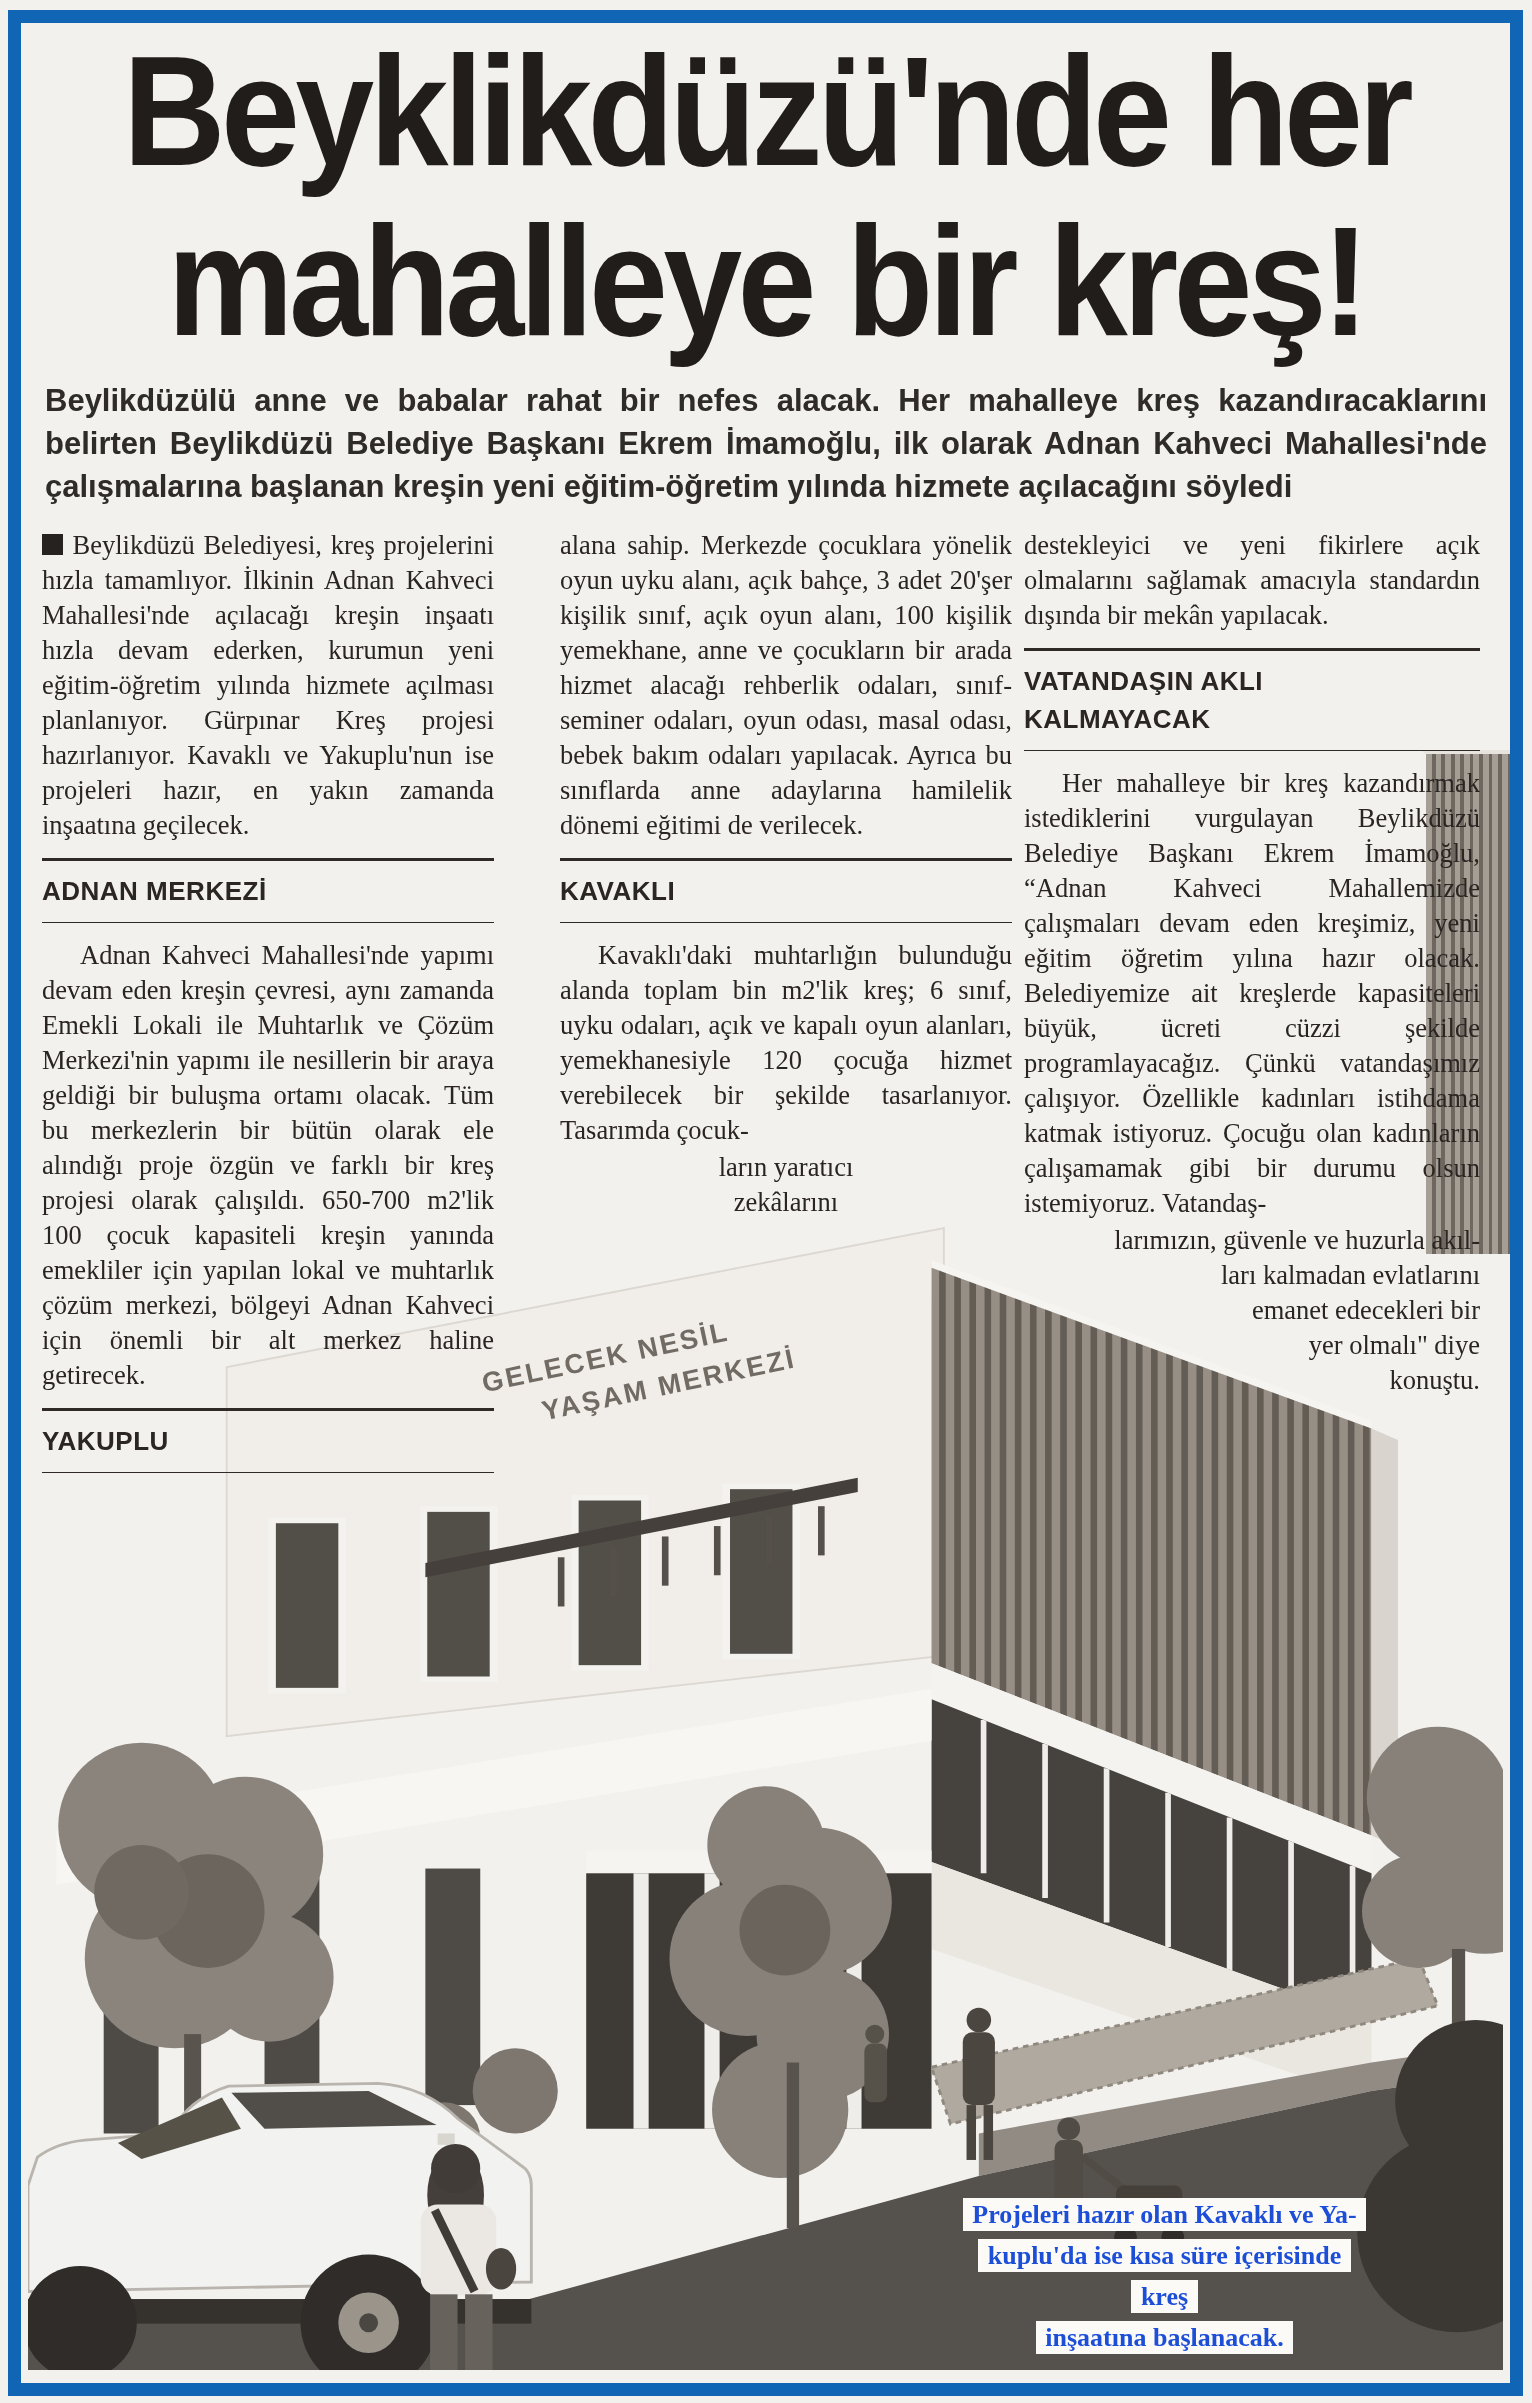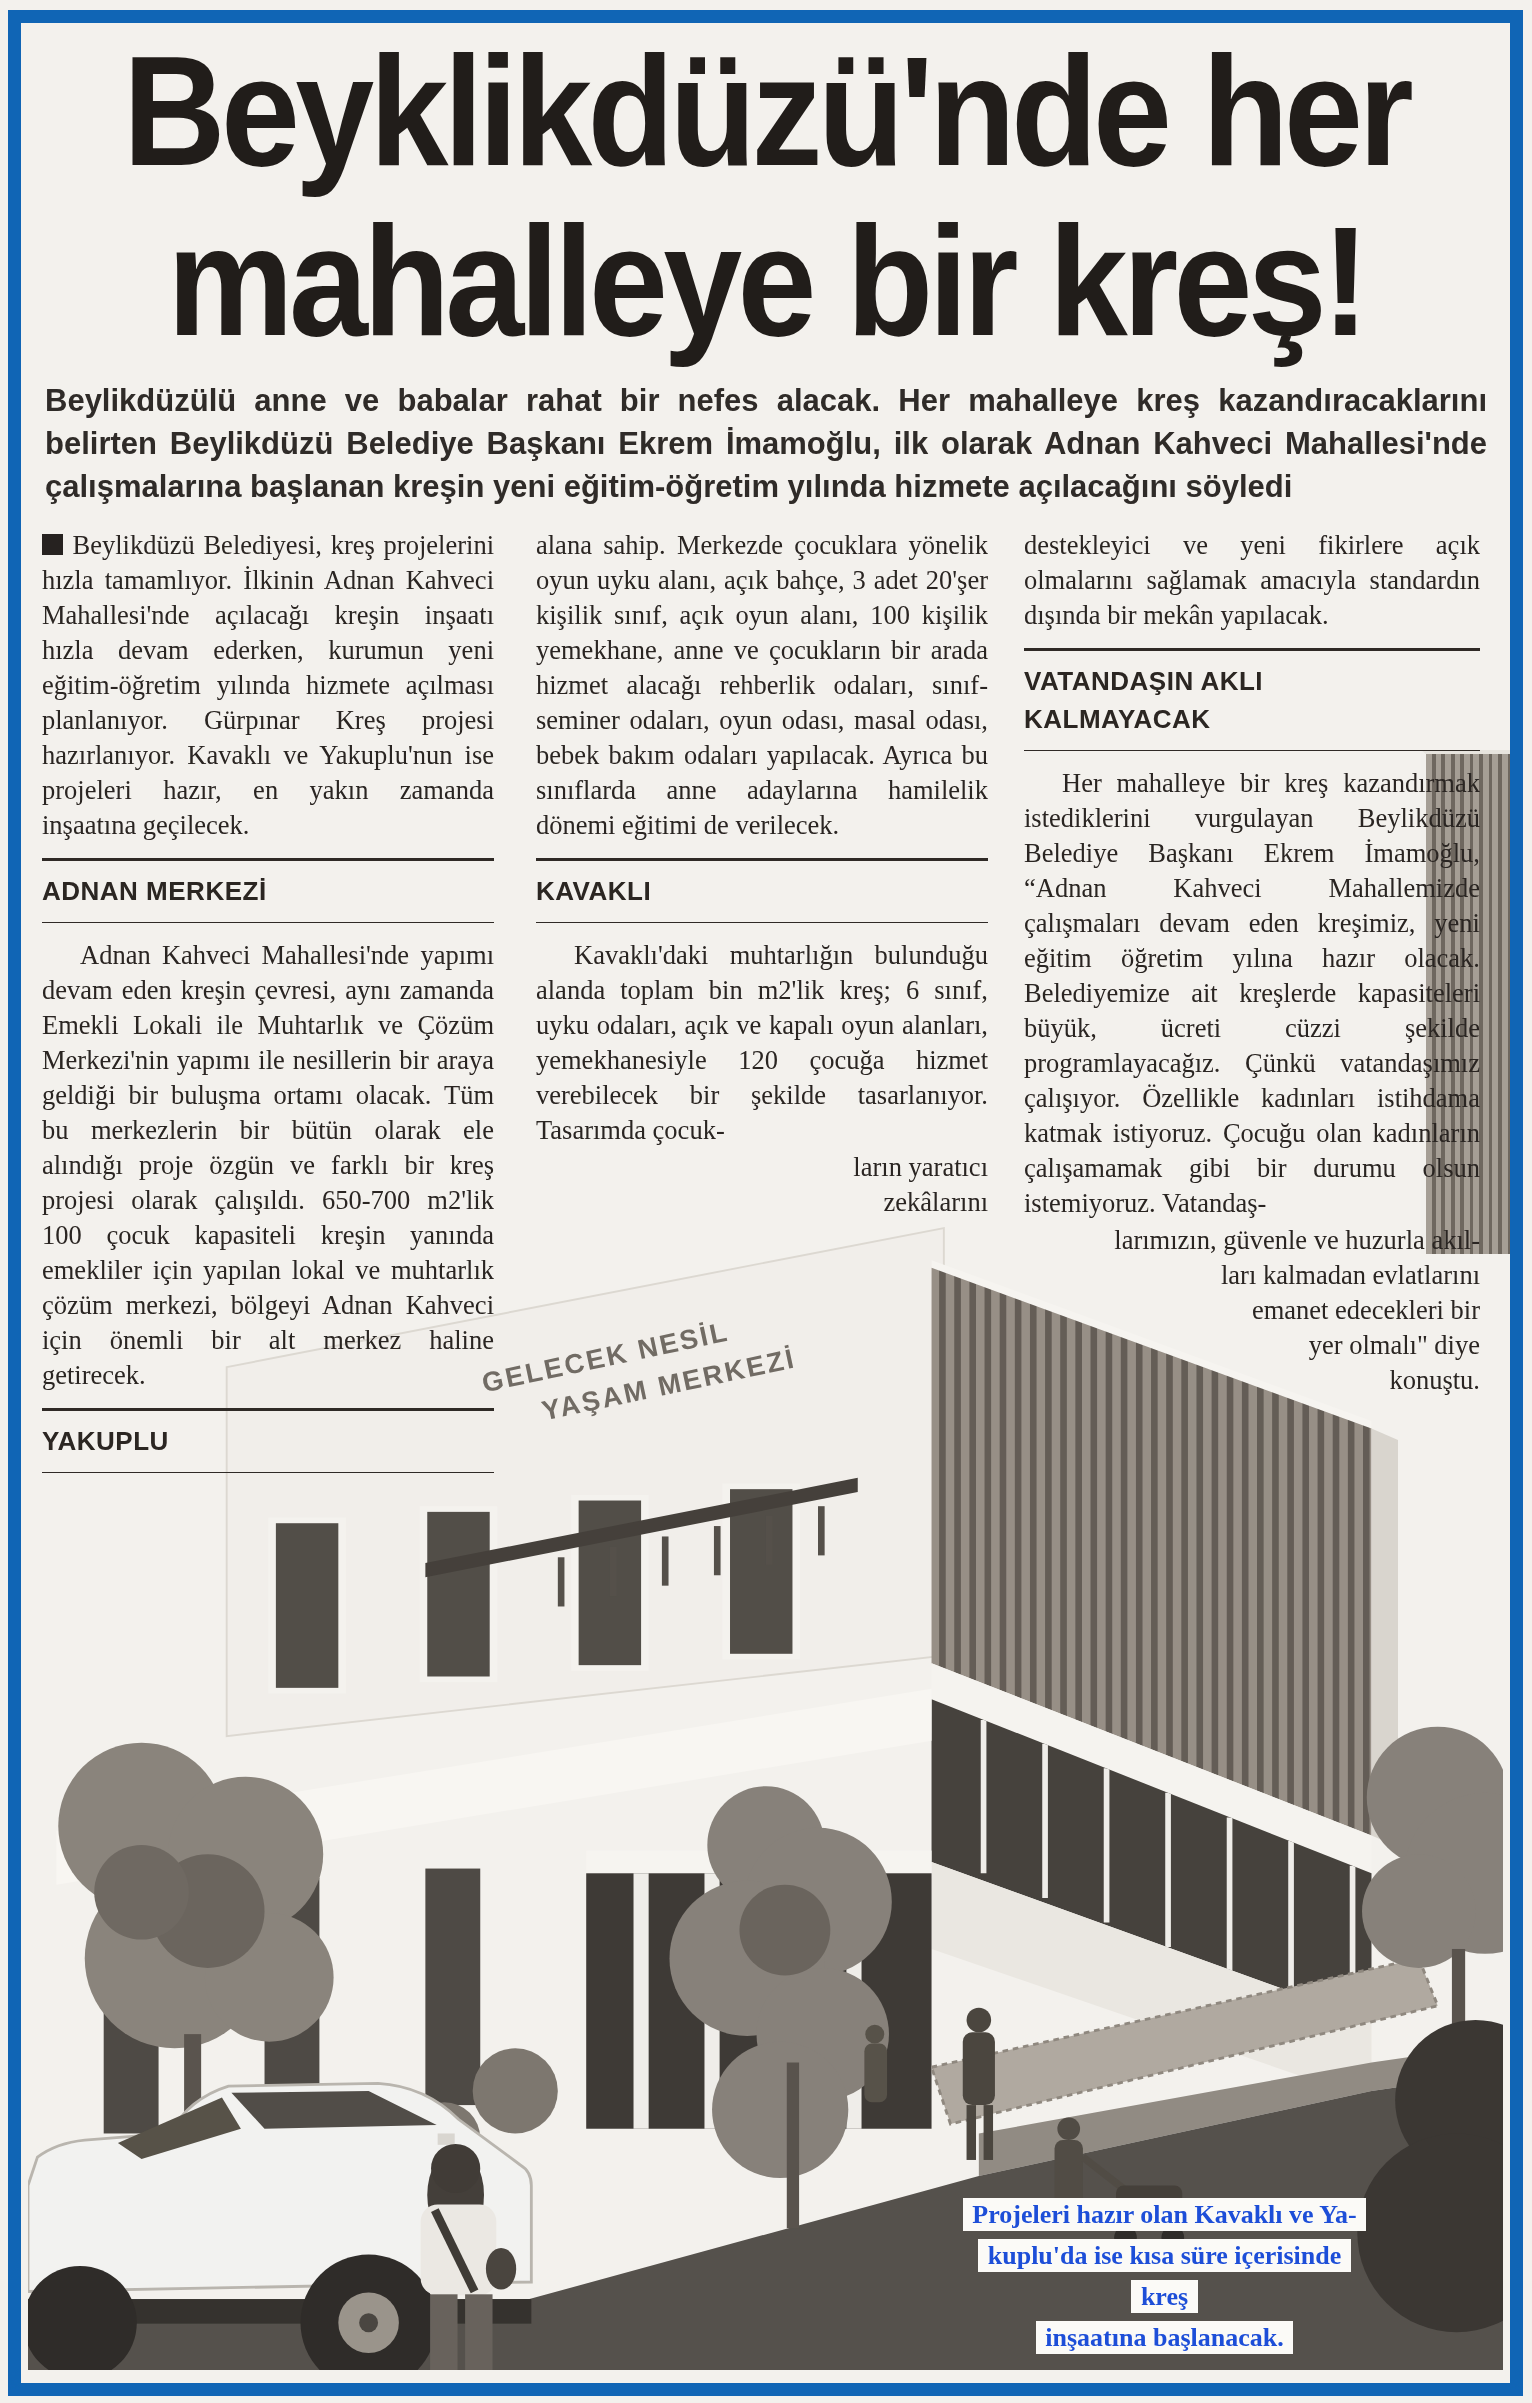--- a/index.html
+++ b/index.html
@@ -37,21 +37,21 @@
   .bullet{
     display:inline-block;width:21px;height:21px;background:#262220;
     margin-right:9.5px;vertical-align:-0.9px;
   }
   .sec-head{
     font-family:"Liberation Sans",sans-serif;font-weight:700;
     font-size:26px;line-height:38px;letter-spacing:0.5px;color:#2b2622;
     border-top:3.8px solid #2f2a26;border-bottom:1.9px solid #2f2a26;
     padding:11.4px 0 11.4px 0;margin:15px 0 15px 0;text-align:left;
   }
-  .tail-left{white-space:pre-line;text-align:right;}
+  .tail-left{white-space:pre-line;text-align:center;}
   .tail-right{
     white-space:pre-line;text-align:right;
     width:377px;margin-left:79px;margin-top:1px;
   }
   
   .photo-svg{position:absolute;left:28px;top:1211px;z-index:1;}
   .right-louver-strip{
     position:absolute;left:1421px;top:750px;width:85px;height:500px;z-index:1;
     background:repeating-linear-gradient(to right,#a59e95 0 5.7px,#6e675f 5.7px 9.5px);
     border-left:5.7px solid #f2f0ec;border-top:4.7px solid #e7e4de;
@@ -85,21 +85,21 @@
 
 <div class="lede">Beylikdüzülü anne ve babalar rahat bir nefes alacak. Her mahalleye kreş kazandıracaklarını belirten Beylikdüzü Belediye Başkanı Ekrem İmamoğlu, ilk olarak Adnan Kahveci Mahallesi'nde çalışmalarına başlanan kreşin yeni eğitim-öğretim yılında hizmete açılacağını söyledi</div>
 
 <div class="col" style="left:42px;width:452px;">
   <p><span class="bullet"></span><span>Beylikdüzü Belediyesi, kreş projelerini hızla tamamlıyor. İlkinin Adnan Kahveci Mahallesi'nde açılacağı kreşin inşaatı hızla devam ederken, kurumun yeni eğitim-öğretim yılında hizmete açılması planlanıyor. Gürpınar Kreş projesi hazırlanıyor. Kavaklı ve Yakuplu'nun ise projeleri hazır, en yakın zamanda inşaatına geçilecek.</span></p>
   <div class="sec-head">ADNAN MERKEZİ</div>
   <p class="indent">Adnan Kahveci Mahallesi'nde yapımı devam eden kreşin çevresi, aynı zamanda Emekli Lokali ile Muhtarlık ve Çözüm Merkezi'nin yapımı ile nesillerin bir araya geldiği bir buluşma ortamı olacak. Tüm bu merkezlerin bir bütün olarak ele alındığı proje özgün ve farklı bir kreş projesi olarak çalışıldı. 650-700 m2'lik 100 çocuk kapasiteli kreşin yanında emekliler için yapılan lokal ve muhtarlık çözüm merkezi, bölgeyi Adnan Kahveci için önemli bir alt merkez haline getirecek.</p>
   <div class="sec-head">YAKUPLU</div>
 </div>
 
-<div class="col" style="left:536px;width:452px;">
+<div class="col" style="left:560px;width:452px;">
   <p>alana sahip. Merkezde çocuklara yönelik oyun uyku alanı, açık bahçe, 3 adet 20'şer kişilik sınıf, açık oyun alanı, 100 kişilik yemekhane, anne ve çocukların bir arada hizmet alacağı rehberlik odaları, sınıf-seminer odaları, oyun odası, masal odası, bebek bakım odaları yapılacak. Ayrıca bu sınıflarda anne adaylarına hamilelik dönemi eğitimi de verilecek.</p>
   <div class="sec-head">KAVAKLI</div>
   <p class="indent">Kavaklı'daki muhtarlığın bulunduğu alanda toplam bin m2'lik kreş; 6 sınıf, uyku odaları, açık ve kapalı oyun alanları, yemekhanesiyle 120 çocuğa hizmet verebilecek bir şekilde tasarlanıyor. Tasarımda çocuk-</p>
   <div class="tail-left">ların yaratıcı
 zekâlarını</div>
 </div>
 
 <div class="col" style="left:1024px;width:456px;">
   <p>destekleyici ve yeni fikirlere açık olmalarını sağlamak amacıyla standardın dışında bir mekân yapılacak.</p>
   <div class="sec-head preline">VATANDAŞIN AKLI

